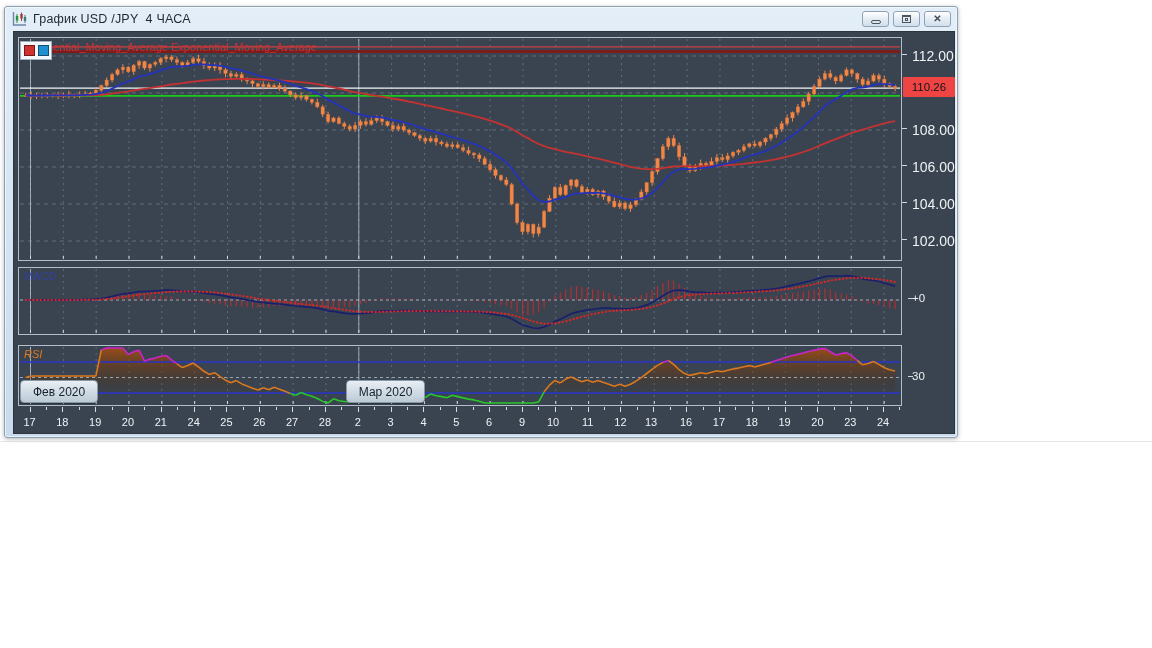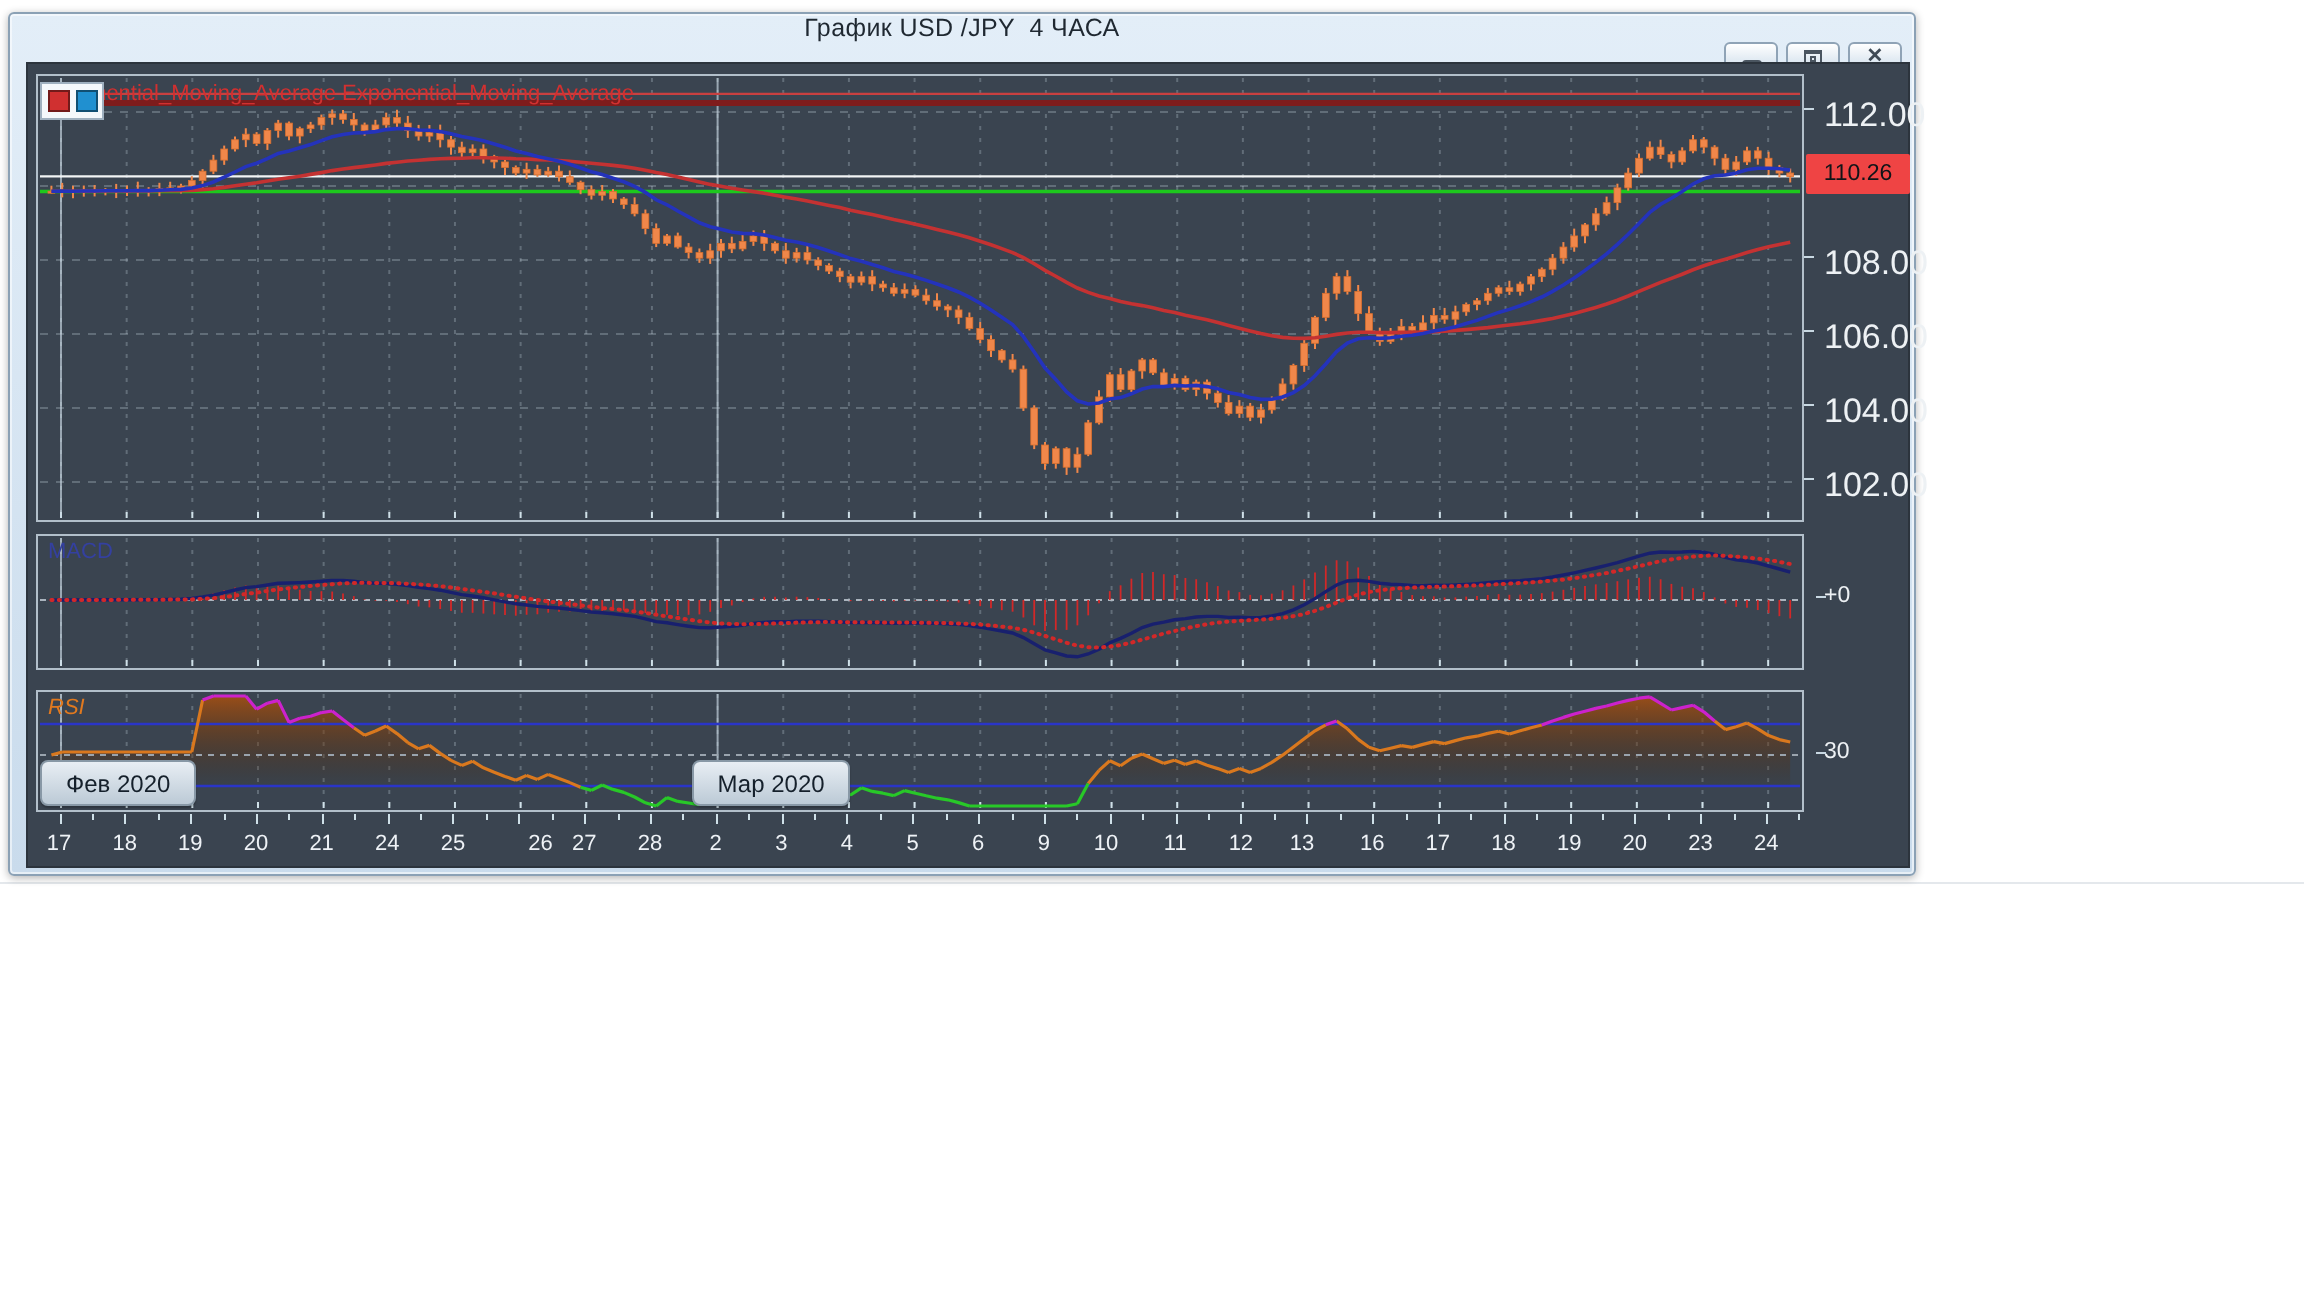--- a/index.html
+++ b/index.html
@@ -3,21 +3,21 @@
 <meta charset="utf-8">
 <style>
   * { margin:0; padding:0; box-sizing:border-box; }
   html,body { width:1152px; height:648px; background:#ffffff; font-family:"Liberation Sans", sans-serif; overflow:hidden; }
   .page-divider { position:absolute; left:0; top:441px; width:1152px; height:1px; background:#e4e8ec; }
 
   
   .app-window { position:absolute; left:4px; top:6px; width:954px; height:432px;
      background:linear-gradient(#e3eef8,#c9dbec); border:1px solid #8ba1b5; border-radius:3px;
      box-shadow:0 1px 4px rgba(0,0,0,.3), inset 0 0 0 1px rgba(255,255,255,.55); }
-  .titlebar { position:absolute; left:0; top:0; right:0; height:24px; display:flex; align-items:center; padding:0 6px;flex-direction:column; }
+  .titlebar { position:absolute; left:0; top:0; right:0; height:24px; display:flex; align-items:center; padding:0 6px; }
   .title-icon { width:17px; height:17px; margin-right:5px; }
   .title-text { font-size:12.5px; color:#1f2831; letter-spacing:.2px; white-space:pre; }
   .win-buttons { margin-left:auto; display:flex; gap:4px; }
   .win-btn { width:27px; height:16px; border:1px solid #8fa3b6; border-radius:3px;
      background:linear-gradient(#ffffff,#e2ebf3 55%,#d2dfeb); display:flex; align-items:center; justify-content:center; cursor:pointer; }
   .glyph-min { width:10px; height:4px; border:1px solid #4a5560; border-radius:2px; margin-top:5px; }
   .glyph-max { width:9px; height:8px; border:1px solid #4a5560; border-top:2px solid #4a5560; display:flex; align-items:center; justify-content:center; }
   .glyph-max span { width:3px; height:3px; border:1px solid #4a5560; display:block; }
   .glyph-close { font-size:10px; font-weight:bold; color:#3f4a55; line-height:1; }
 
@@ -32,21 +32,21 @@
   .panel-label { position:absolute; font-size:11px; z-index:3; }
   #macd-label { left:10px; top:238px; color:#3440a0; }
   #rsi-label  { left:10px; top:316px; color:#e0791f;font-style:italic; }
 
   .legend-text { position:absolute; left:8px; top:9px; font-size:11px; color:#d23030; z-index:1; white-space:nowrap; }
   .legend-box { position:absolute; left:6px; top:9px; width:32px; height:19px; background:#f4f8fb; border:1px solid #9fb0bf; z-index:4; display:flex; align-items:center; justify-content:center; gap:3px; }
   .legend-swatch { width:11px; height:11px; border:1px solid rgba(0,0,0,.45); cursor:pointer; }
 
   
   .axis-right { position:absolute; left:888px; top:0; width:54px; height:403px; }
-  .price-tick { position:absolute; left:4px; width:50px; font-size:17px; color:#edf1f4; }
+  .price-tick { position:absolute; left:4px; width:50px; font-size:14px; color:#edf1f4; }
   .price-tick .dash { position:absolute; left:-4px; top:6px; width:5px; height:1px; background:#c8d8e2; }
   .price-tick .txt { padding-left:6px; }
   .current-price-box { position:absolute; left:1px; width:52px; height:20px; background:#ef4444; border-radius:1px;
       color:#101418; font-size:11.5px; display:flex; align-items:center; justify-content:center; z-index:5; }
   .indicator-axis-label { position:absolute; left:10px; font-size:11.5px; color:#edf1f4; }
   .indicator-axis-label .dash { position:absolute; left:-4px; top:6px; width:5px; height:1px; background:#c8d8e2; }
 
   
   .xaxis-strip { position:absolute; left:4px; top:375px; width:884px; height:27px; }
   .day-label { position:absolute; top:9px; font-size:11px; color:#eef2f6; transform:translateX(-50%); }
@@ -824,21 +824,21 @@
         <div class="day-tick" style="left: 159.22px; height: 3px;"></div>
         <div class="day-label" style="left: 142.82px;">21</div>
         <div class="day-tick" style="left: 175.65px; height: 5px;"></div>
         <div class="day-tick" style="left: 192.05px; height: 3px;"></div>
         <div class="day-label" style="left: 175.65px;">24</div>
         <div class="day-tick" style="left: 208.48px; height: 5px;"></div>
         <div class="day-tick" style="left: 224.88px; height: 3px;"></div>
         <div class="day-label" style="left: 208.48px;">25</div>
         <div class="day-tick" style="left: 241.31px; height: 5px;"></div>
         <div class="day-tick" style="left: 257.71px; height: 3px;"></div>
-        <div class="day-label" style="left: 241.31px; margin-left: 11px;">26</div>
+        <div class="day-label" style="left: 241.31px;">26</div>
         <div class="day-tick" style="left: 274.14px; height: 5px;"></div>
         <div class="day-tick" style="left: 290.54px; height: 3px;"></div>
         <div class="day-label" style="left: 274.14px;">27</div>
         <div class="day-tick" style="left: 306.97px; height: 5px;"></div>
         <div class="day-tick" style="left: 323.37px; height: 3px;"></div>
         <div class="day-label" style="left: 306.97px;">28</div>
         <div class="day-tick" style="left: 339.8px; height: 5px;"></div>
         <div class="day-tick" style="left: 356.2px; height: 3px;"></div>
         <div class="day-label" style="left: 339.8px;">2</div>
         <div class="day-tick" style="left: 372.63px; height: 5px;"></div>

